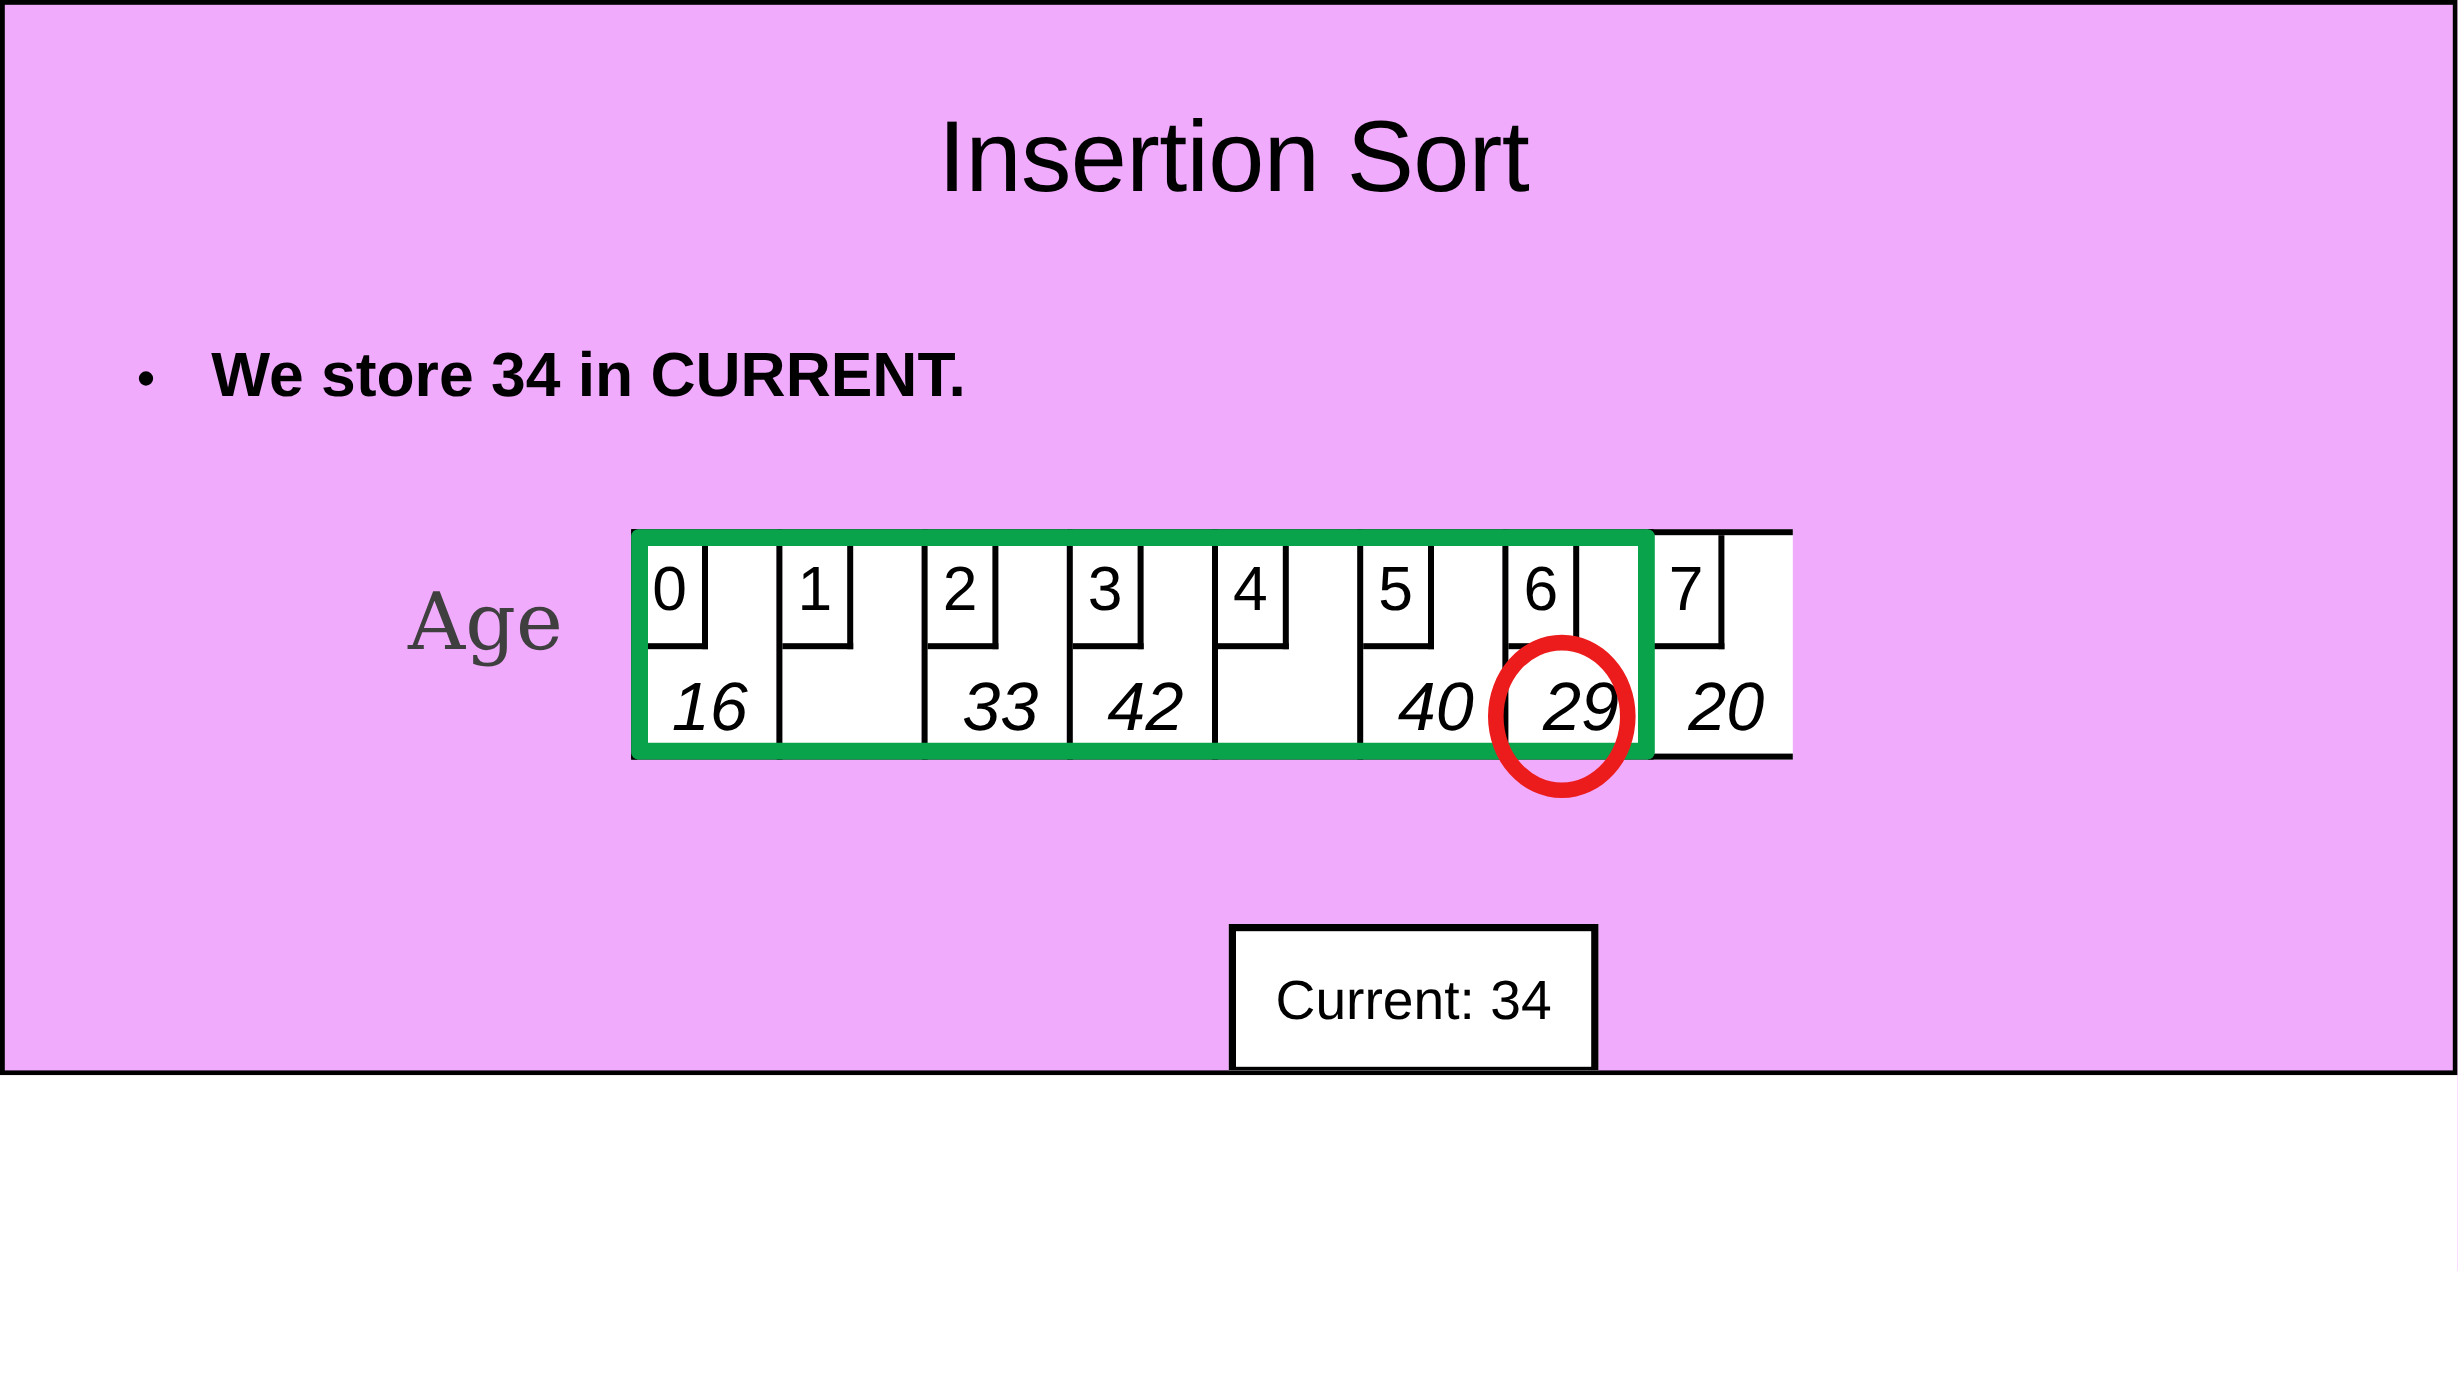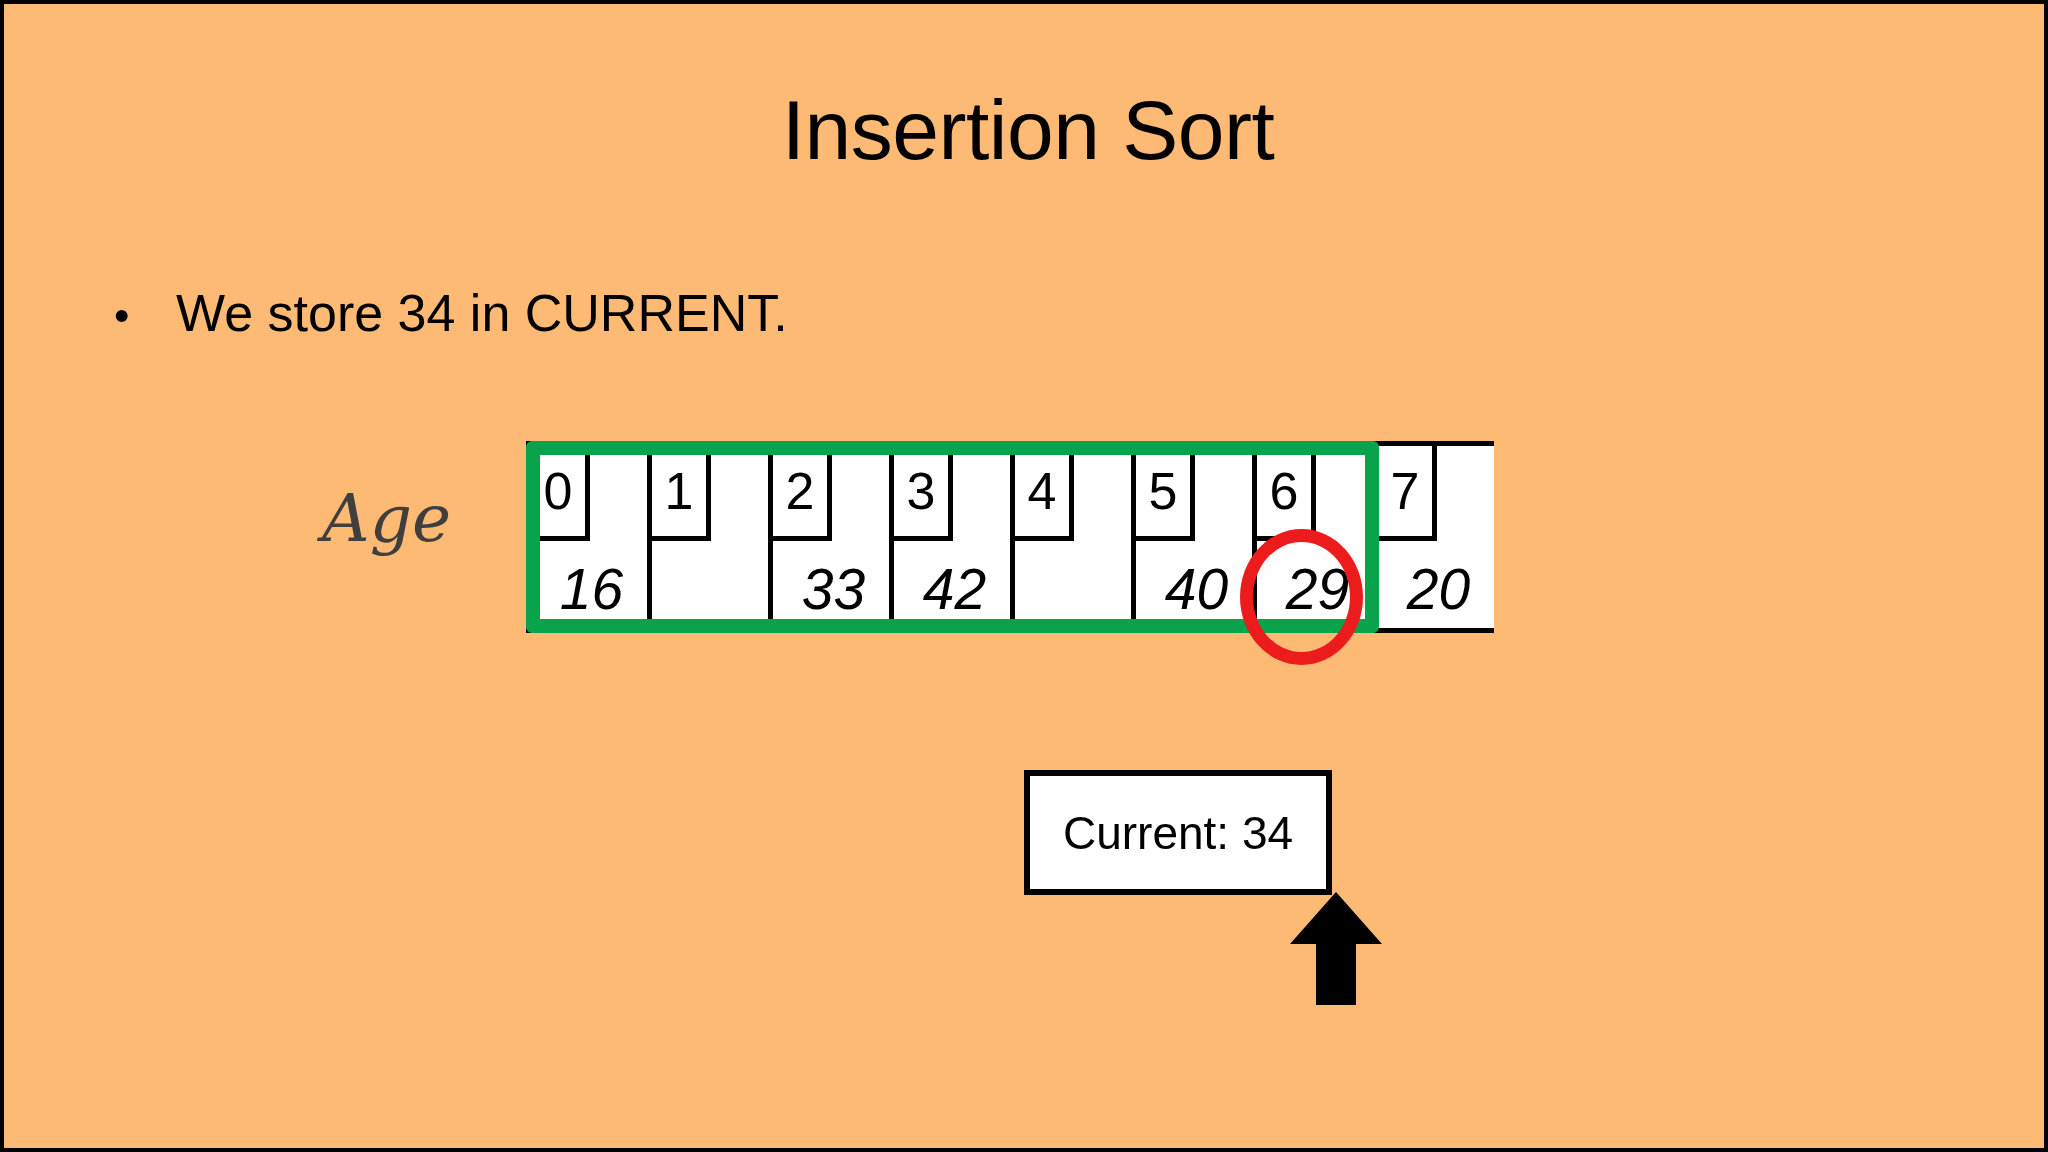--- a/index.html
+++ b/index.html
@@ -7,22 +7,22 @@
     padding: 0;
     background: #ffffff;
   }
   body {
     font-family: "Liberation Sans", sans-serif;
   }
 
   #slide {
     position: relative;
     width: 2048px;
-    height: 1152px;
-    background: #fdba74;
+    height: 896px;
+    background: #f0abfc;
     border: 4px solid #000000;
     box-sizing: border-box;
     overflow: hidden;
   }
 
   
   #slide-title {
     position: absolute;
     left: 0;
     top: 84px;
@@ -48,33 +48,33 @@
     line-height: 1;
     color: #000000;
     width: 62px;
     flex: none;
   }
   #bullet-text {
     font-size: 52px;
     line-height: 1;
     color: #000000;
     white-space: nowrap;
+    font-weight: bold;
   }
 
   
   #array-label {
     position: absolute;
-    left: 318px;
+    left: 336px;
     top: 482px;
     font-family: "DejaVu Serif", serif;
     font-weight: 300;
     font-size: 66px;
     line-height: 1;
     color: #3f3f3f;
-    font-style: italic;
   }
 
   
   #array-wrap {
     position: absolute;
     left: 522px;
     top: 437px;
   }
   #array-cells {
     position: relative;

